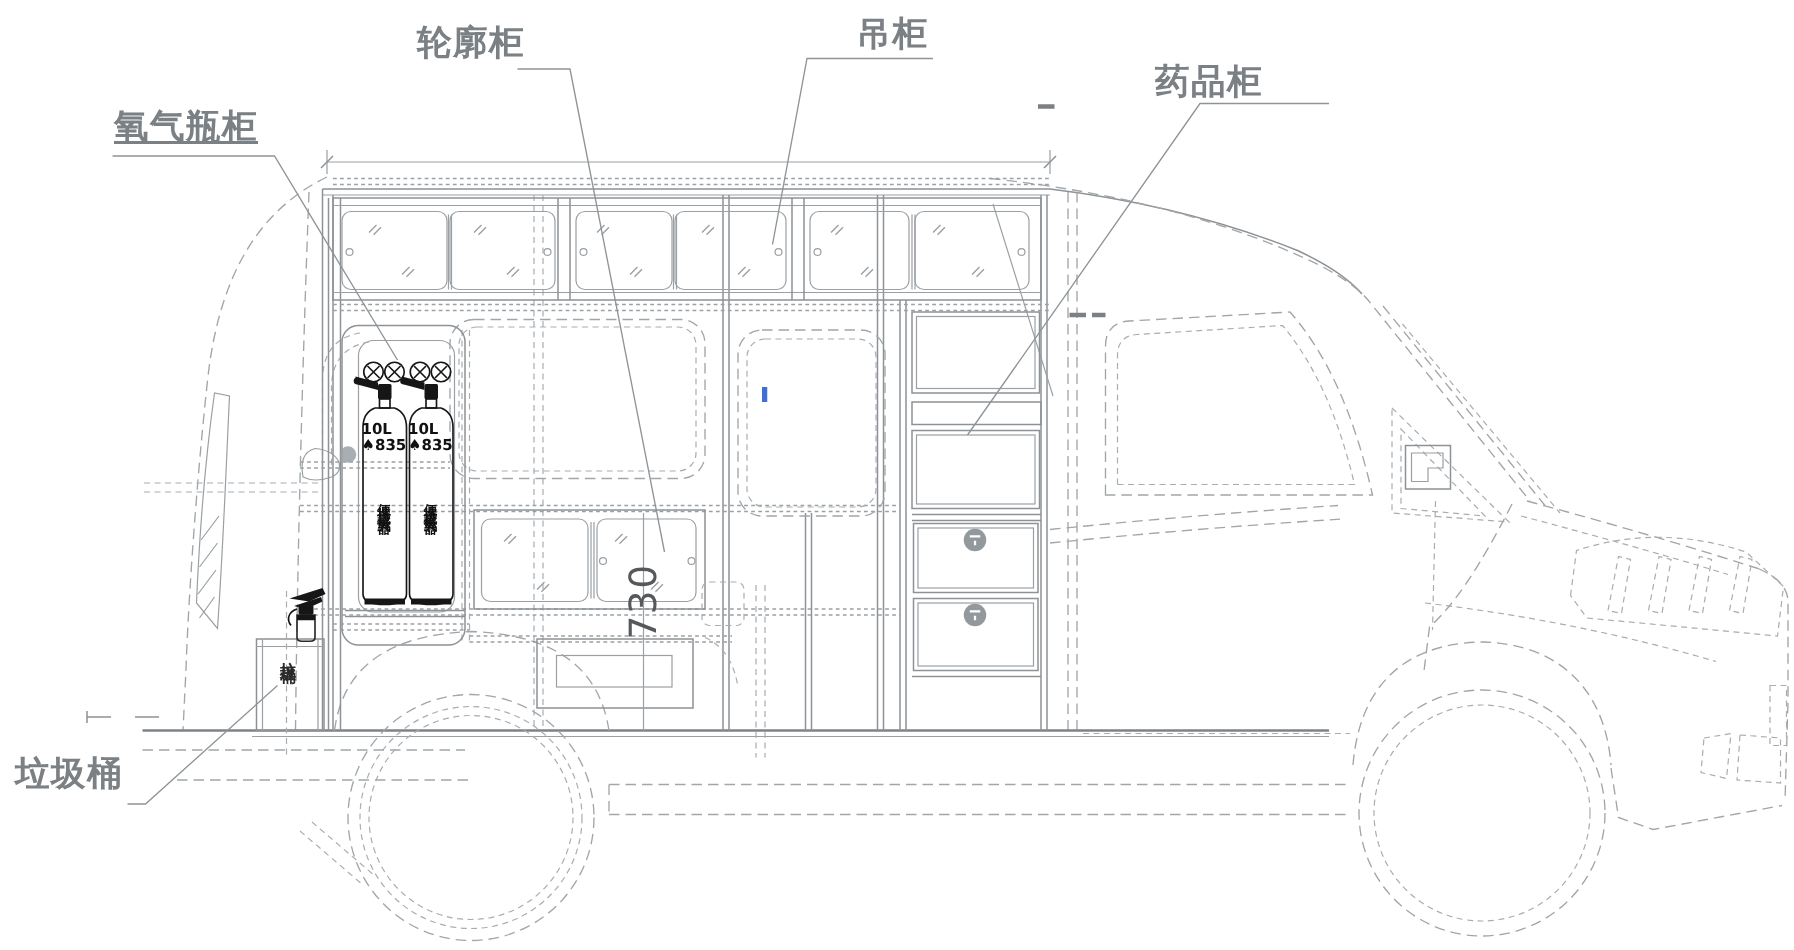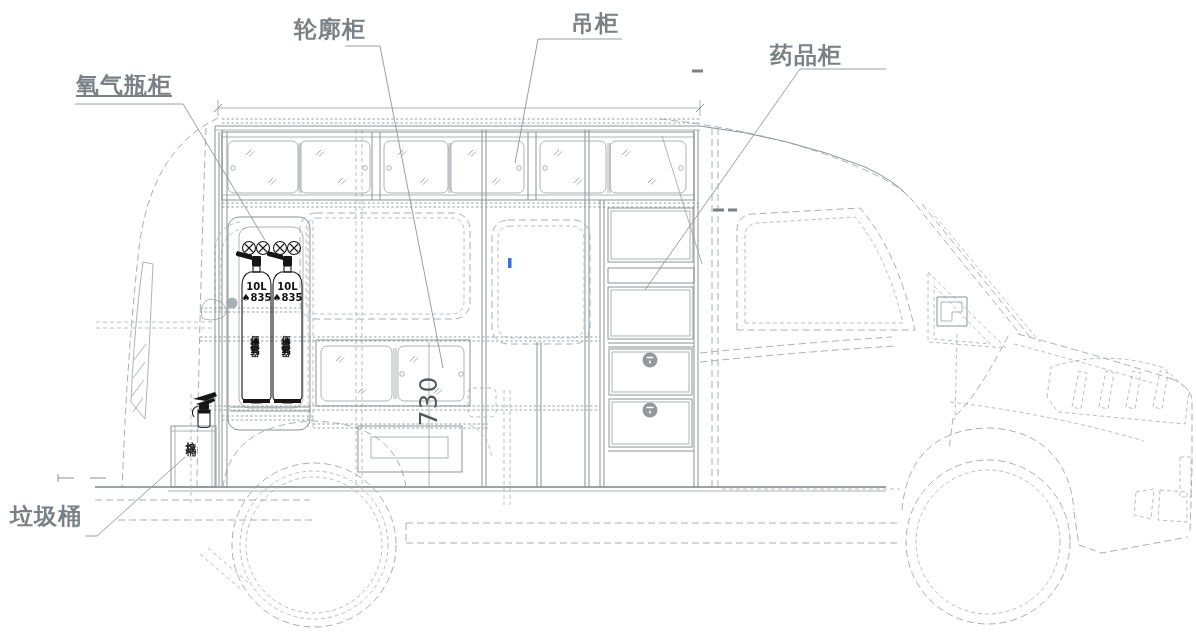--- a/index.html
+++ b/index.html
@@ -12,21 +12,21 @@
   .dsh {stroke:#a0a6aa;fill:none;stroke-width:0.9;stroke-dasharray:7 4;}
   .dsh2{stroke:#a8adb1;fill:none;stroke-width:0.8;stroke-dasharray:4 3;}
   .rail{stroke:#9aa0a4;fill:none;stroke-width:1;stroke-dasharray:2.5 2.2;}
   .blk {stroke:#161616;fill:none;stroke-width:1.1;}
   .bold-dash{stroke:#7b8084;stroke-width:3;fill:none;}
   .cad-label{position:absolute;font-weight:700;font-size:23px;color:#7b8084;
              letter-spacing:1px;white-space:nowrap;line-height:1;}
   .dim-text{position:absolute;left:399px;top:388px;width:60px;height:26px;
             font-size:25px;color:#55595c;text-align:center;line-height:26px;
             transform:rotate(-90deg);letter-spacing:1px;}
-  .bottle-label{position:absolute;width:31px;text-align:center;color:#111;
+  .bottle-label{position:absolute;width:31px;text-align:left;color:#111;
                 font-weight:700;font-size:10px;line-height:11px;letter-spacing:0;}
   .vtext{position:absolute;writing-mode:vertical-rl;text-orientation:upright;
          color:#111;font-weight:700;font-size:9px;letter-spacing:2.5px;line-height:1;}
   .bintext{position:absolute;left:186px;top:433px;writing-mode:vertical-rl;
            text-orientation:upright;color:#2a2a2a;font-weight:700;font-size:10.5px;
            letter-spacing:2px;line-height:1;}
 </style>
 </head>
 <body>
 
@@ -274,21 +274,21 @@
     <path d="M345,46 L380,46 L443,368"></path>
     <path d="M622,39 L538,39 L515,163"></path>
     <path d="M886,69 L800,69 L645,290"></path>
     <path d="M85,536 L97,536 L185,457"></path>
   </g>
 
   <path class="bold-dash" d="M692,71 L703,71 M713,210 L724,210 M728,210 L737,210"></path>
 </svg>
 
 <div class="cad-label" style="left:76px;top:74px;text-decoration:underline;">氧气瓶柜</div>
-<div class="cad-label" style="left:278px;top:18px;margin-left:16px;">轮廓柜</div>
+<div class="cad-label" style="left:278px;top:18px;">轮廓柜</div>
 <div class="cad-label" style="left:546px;top:12px;margin-left:25px;">吊柜</div>
 <div class="cad-label" style="left:770px;top:44px;">药品柜</div>
 <div class="cad-label" style="left:10px;top:505px;">垃圾桶</div>
 
 <div class="dim-text">730</div>
 
 <div class="bottle-label" style="left:241px;top:281px;">
   <span style="display:block">10L</span>
   <span style="display:block">♠835</span>
 </div>

